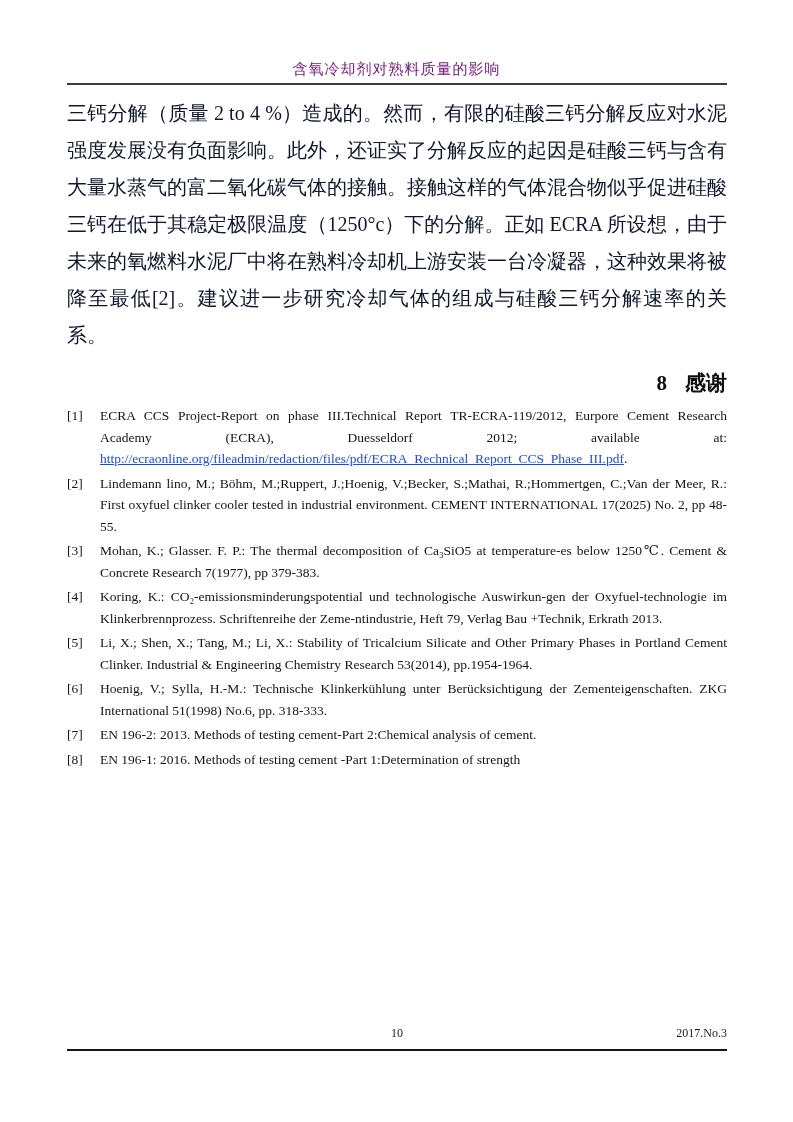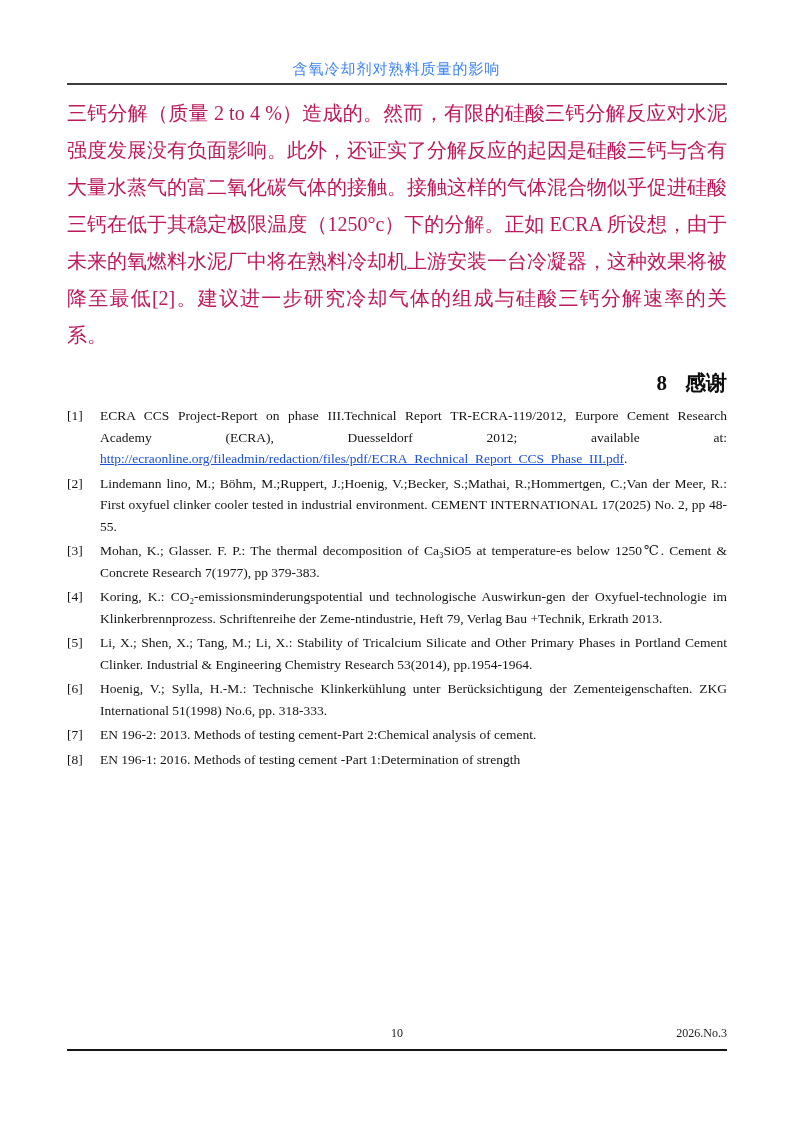--- a/index.html
+++ b/index.html
@@ -19,21 +19,21 @@
 
   
   .header-title {
     position: absolute;
     top: 60px;
     left: 0;
     width: 100%;
     text-align: center;
     font-size: 15px;
     letter-spacing: 1px;
-    color: #3b82f6;
+    color: #701a75;
   }
   .header-rule {
     position: absolute;
     top: 83px;
     left: 67px;
     width: 660px;
     height: 0;
     border-top: 2px solid #3c3c3c;
   }
 
@@ -42,21 +42,21 @@
     position: absolute;
     top: 95px;
     left: 67px;
     width: 660px;
   }
   .body-para {
     margin: 0;
     font-size: 20px;
     line-height: 37px;
     text-align: justify;
-    color: #be185d;
+    color: #0f172a;
   }
   .body-para.indented {
     text-indent: 30px;
   }
   .section-heading {
     margin: 13px 0 4px 0;
     font-size: 21px;
     line-height: 32px;
     font-weight: bold;
     color: #0d0d0d;
@@ -188,16 +188,16 @@
   <div class="ref-item">
     <span class="ref-num">[8]</span>
     <span class="ref-body">EN 196-1: 2016. Methods of testing cement -Part 1:Determination of strength</span>
   </div>
 </div>
   </div>
 
   <div class="footer-rule"></div>
   <div class="footer-row">
     <span class="footer-page-num">10</span>
-    <span class="footer-issue">2026.No.3</span>
+    <span class="footer-issue">2017.No.3</span>
   </div>
 
 </div>
 
 </body></html>

